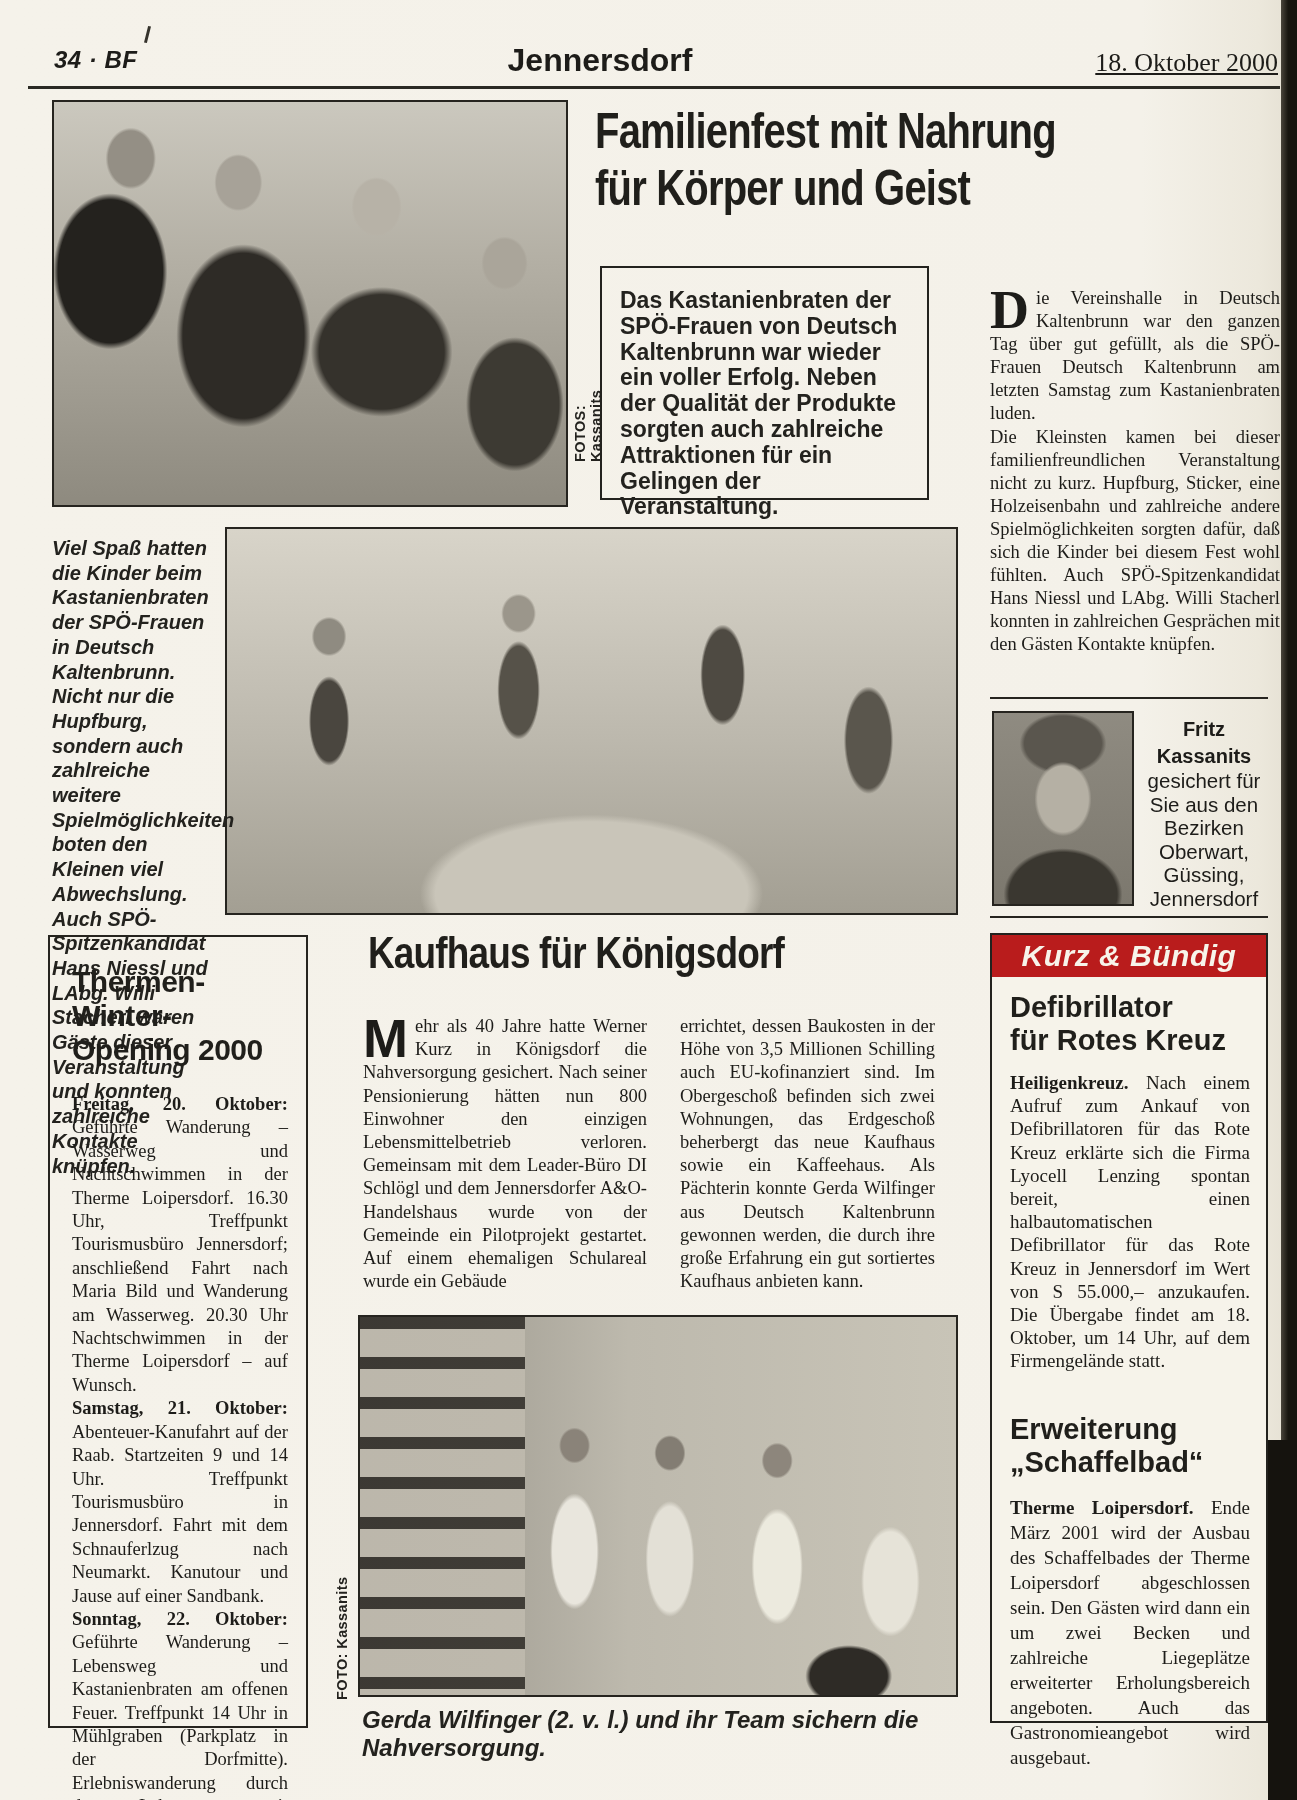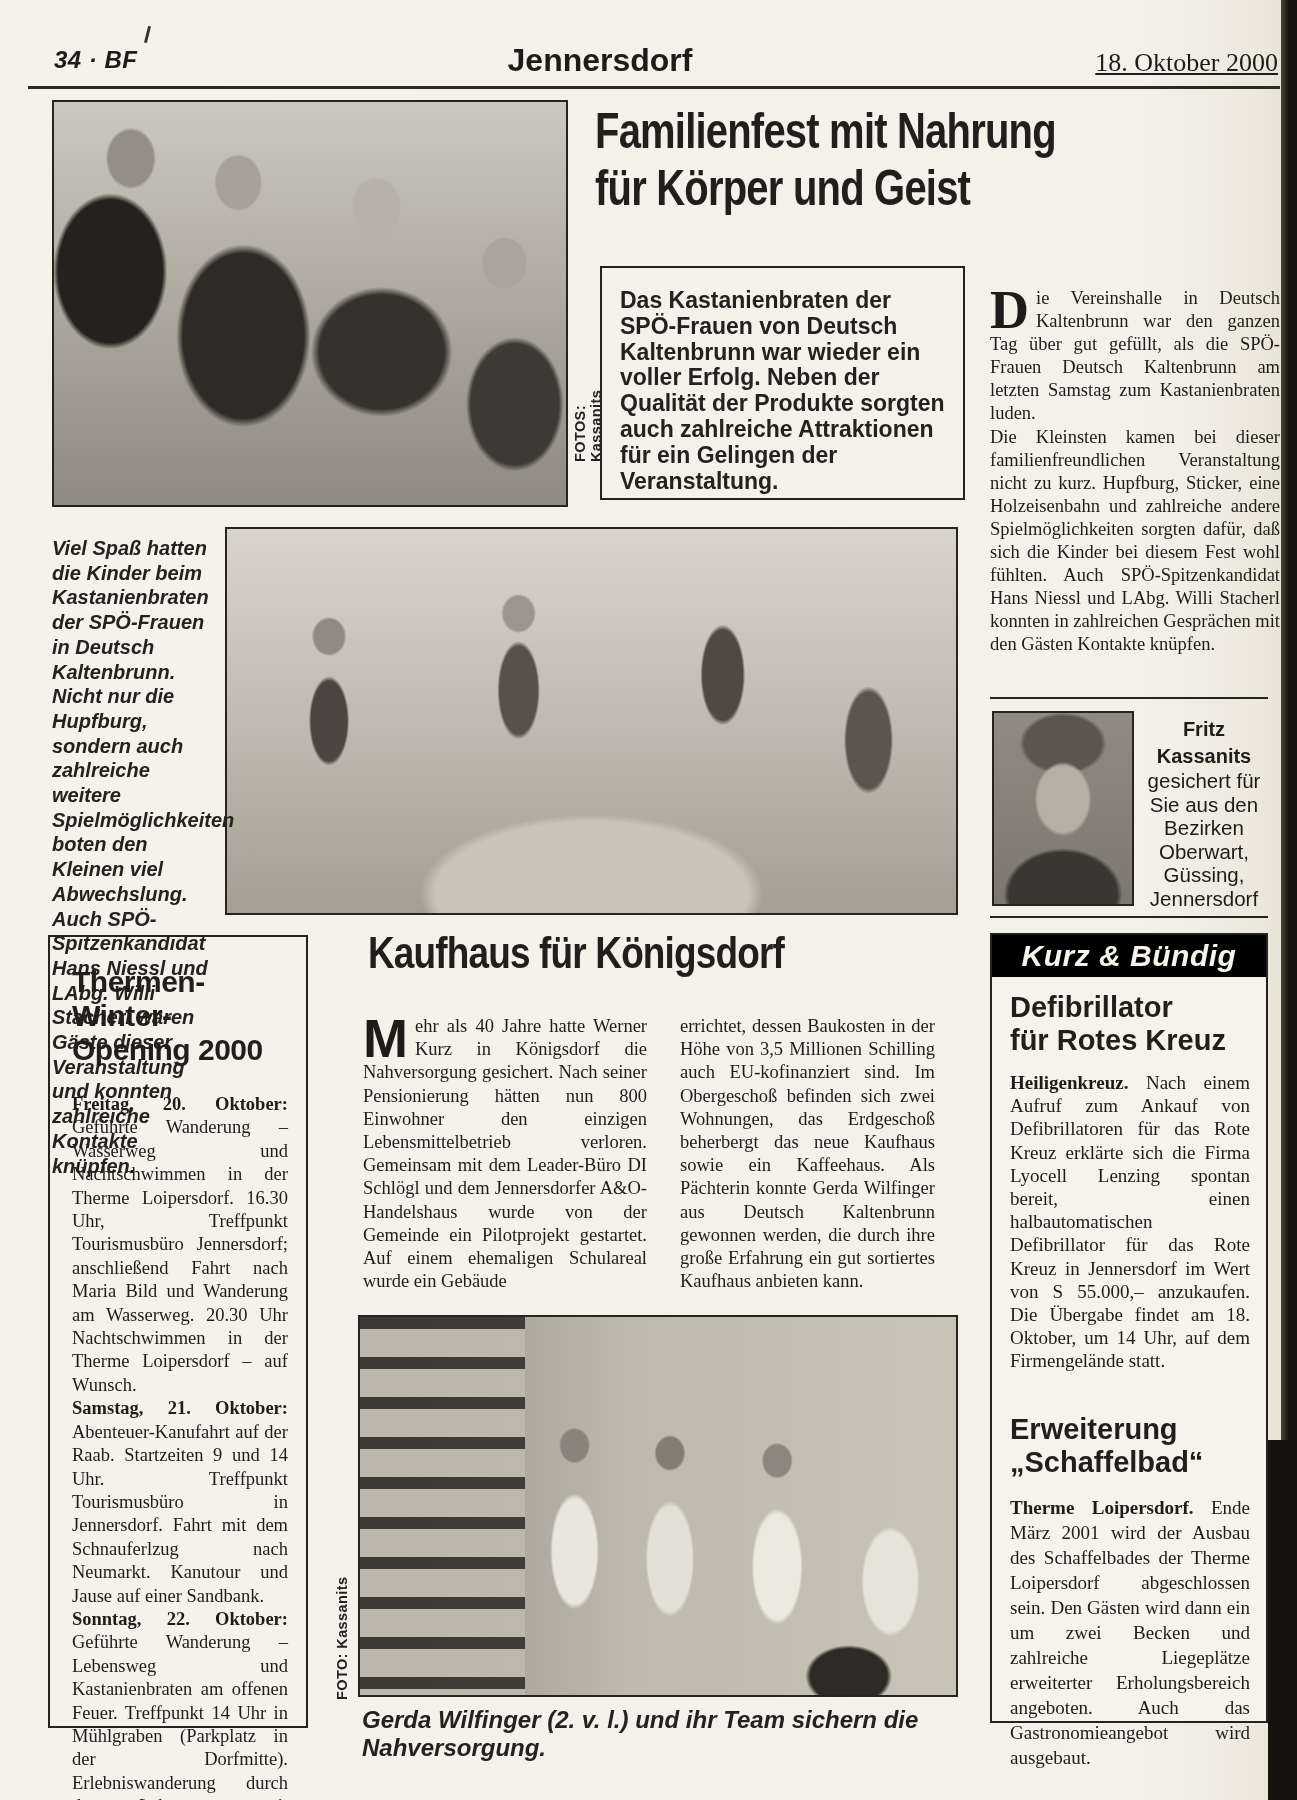--- a/index.html
+++ b/index.html
@@ -59,21 +59,21 @@
     background-repeat:no-repeat,no-repeat,no-repeat,no-repeat,no-repeat,no-repeat,no-repeat,no-repeat,no-repeat,no-repeat;
     background-size:auto,auto,auto,auto,auto,auto,auto,auto,165px 100%,auto;}
   
   .vcred{writing-mode:vertical-rl;transform:rotate(180deg);font-family:"Liberation Sans",sans-serif;
          font-weight:bold;font-size:14.5px;letter-spacing:.4px;color:#23221e;}
   .vcred1{left:572px;top:330px;height:132px;}
   .vcred2{left:334px;top:1548px;height:152px;}
   
   .hl1{left:595px;top:103px;font-weight:bold;font-size:50px;line-height:57px;letter-spacing:-1px;
        transform:scaleX(.8);transform-origin:0 0;white-space:nowrap;color:#201f1b;}
-  .leadbox{left:600px;top:266px;width:365px;height:234px;border:2px solid #23221e;box-sizing:border-box;
+  .leadbox{left:600px;top:266px;width:329px;height:234px;border:2px solid #23221e;box-sizing:border-box;
            padding:20px 18px;font-weight:bold;font-size:23px;line-height:25.8px;color:#23221e;}
   
   .rcol{left:990px;top:287px;width:290px;font-size:18.5px;line-height:23.1px;text-align:justify;}
   .dc{float:left;font-weight:bold;font-size:54px;line-height:41px;padding:3px 7px 0 0;}
   .sep1{left:990px;top:697px;width:278px;height:2px;background:#26241f;}
   .sep2{left:990px;top:916px;width:278px;height:2px;background:#26241f;}
   .repbox{left:1140px;top:716px;width:128px;text-align:center;}
   .rep-name{font-weight:bold;font-size:20px;line-height:26.5px;}
   .rep-line{font-size:20.5px;line-height:23.5px;}
   
@@ -87,21 +87,21 @@
   .evbody b{font-weight:bold;}
   
   .hl2{left:368px;top:928px;font-weight:bold;font-size:44px;letter-spacing:-1px;
        transform:scaleX(.84);transform-origin:0 0;white-space:nowrap;color:#201f1b;}
   .kcol1{left:363px;top:1015px;width:284px;font-size:18.5px;line-height:23.2px;text-align:justify;}
   .kcol2{left:680px;top:1015px;width:255px;font-size:18.5px;line-height:23.2px;text-align:justify;}
   .kcap{left:362px;top:1706px;width:580px;font-style:italic;font-weight:bold;font-size:24px;color:#23221e;}
   
   .kbbox{left:990px;top:933px;width:278px;height:790px;border:2px solid #23221e;box-sizing:border-box;
          background:#f6f3ea;}
-  .kbbar{height:42px;background:#000000;color:#f7f4ea;font-style:italic;font-weight:bold;
+  .kbbar{height:42px;background:#b91c1c;color:#f7f4ea;font-style:italic;font-weight:bold;
          font-size:30px;line-height:42px;text-align:center;letter-spacing:.5px;}
   .kbh{margin:14px 16px 0 18px;font-weight:bold;font-size:29px;line-height:33px;color:#201f1b;}
   .kbp{margin:14px 16px 0 18px;font-size:19px;line-height:23.2px;text-align:justify;}
   .kbp2{margin:40px 16px 0 18px;}
   .kbp3{margin:16px 16px 0 18px;font-size:19px;line-height:25px;text-align:justify;}
   .kbp b{font-weight:bold;}
   
   .strip{left:1281px;top:0;width:16px;height:1800px;background:linear-gradient(90deg,#4a463c 0%,#17150f 45%);}
   .strip2{left:1268px;top:1440px;width:29px;height:360px;background:#15130e;}
 </style>

